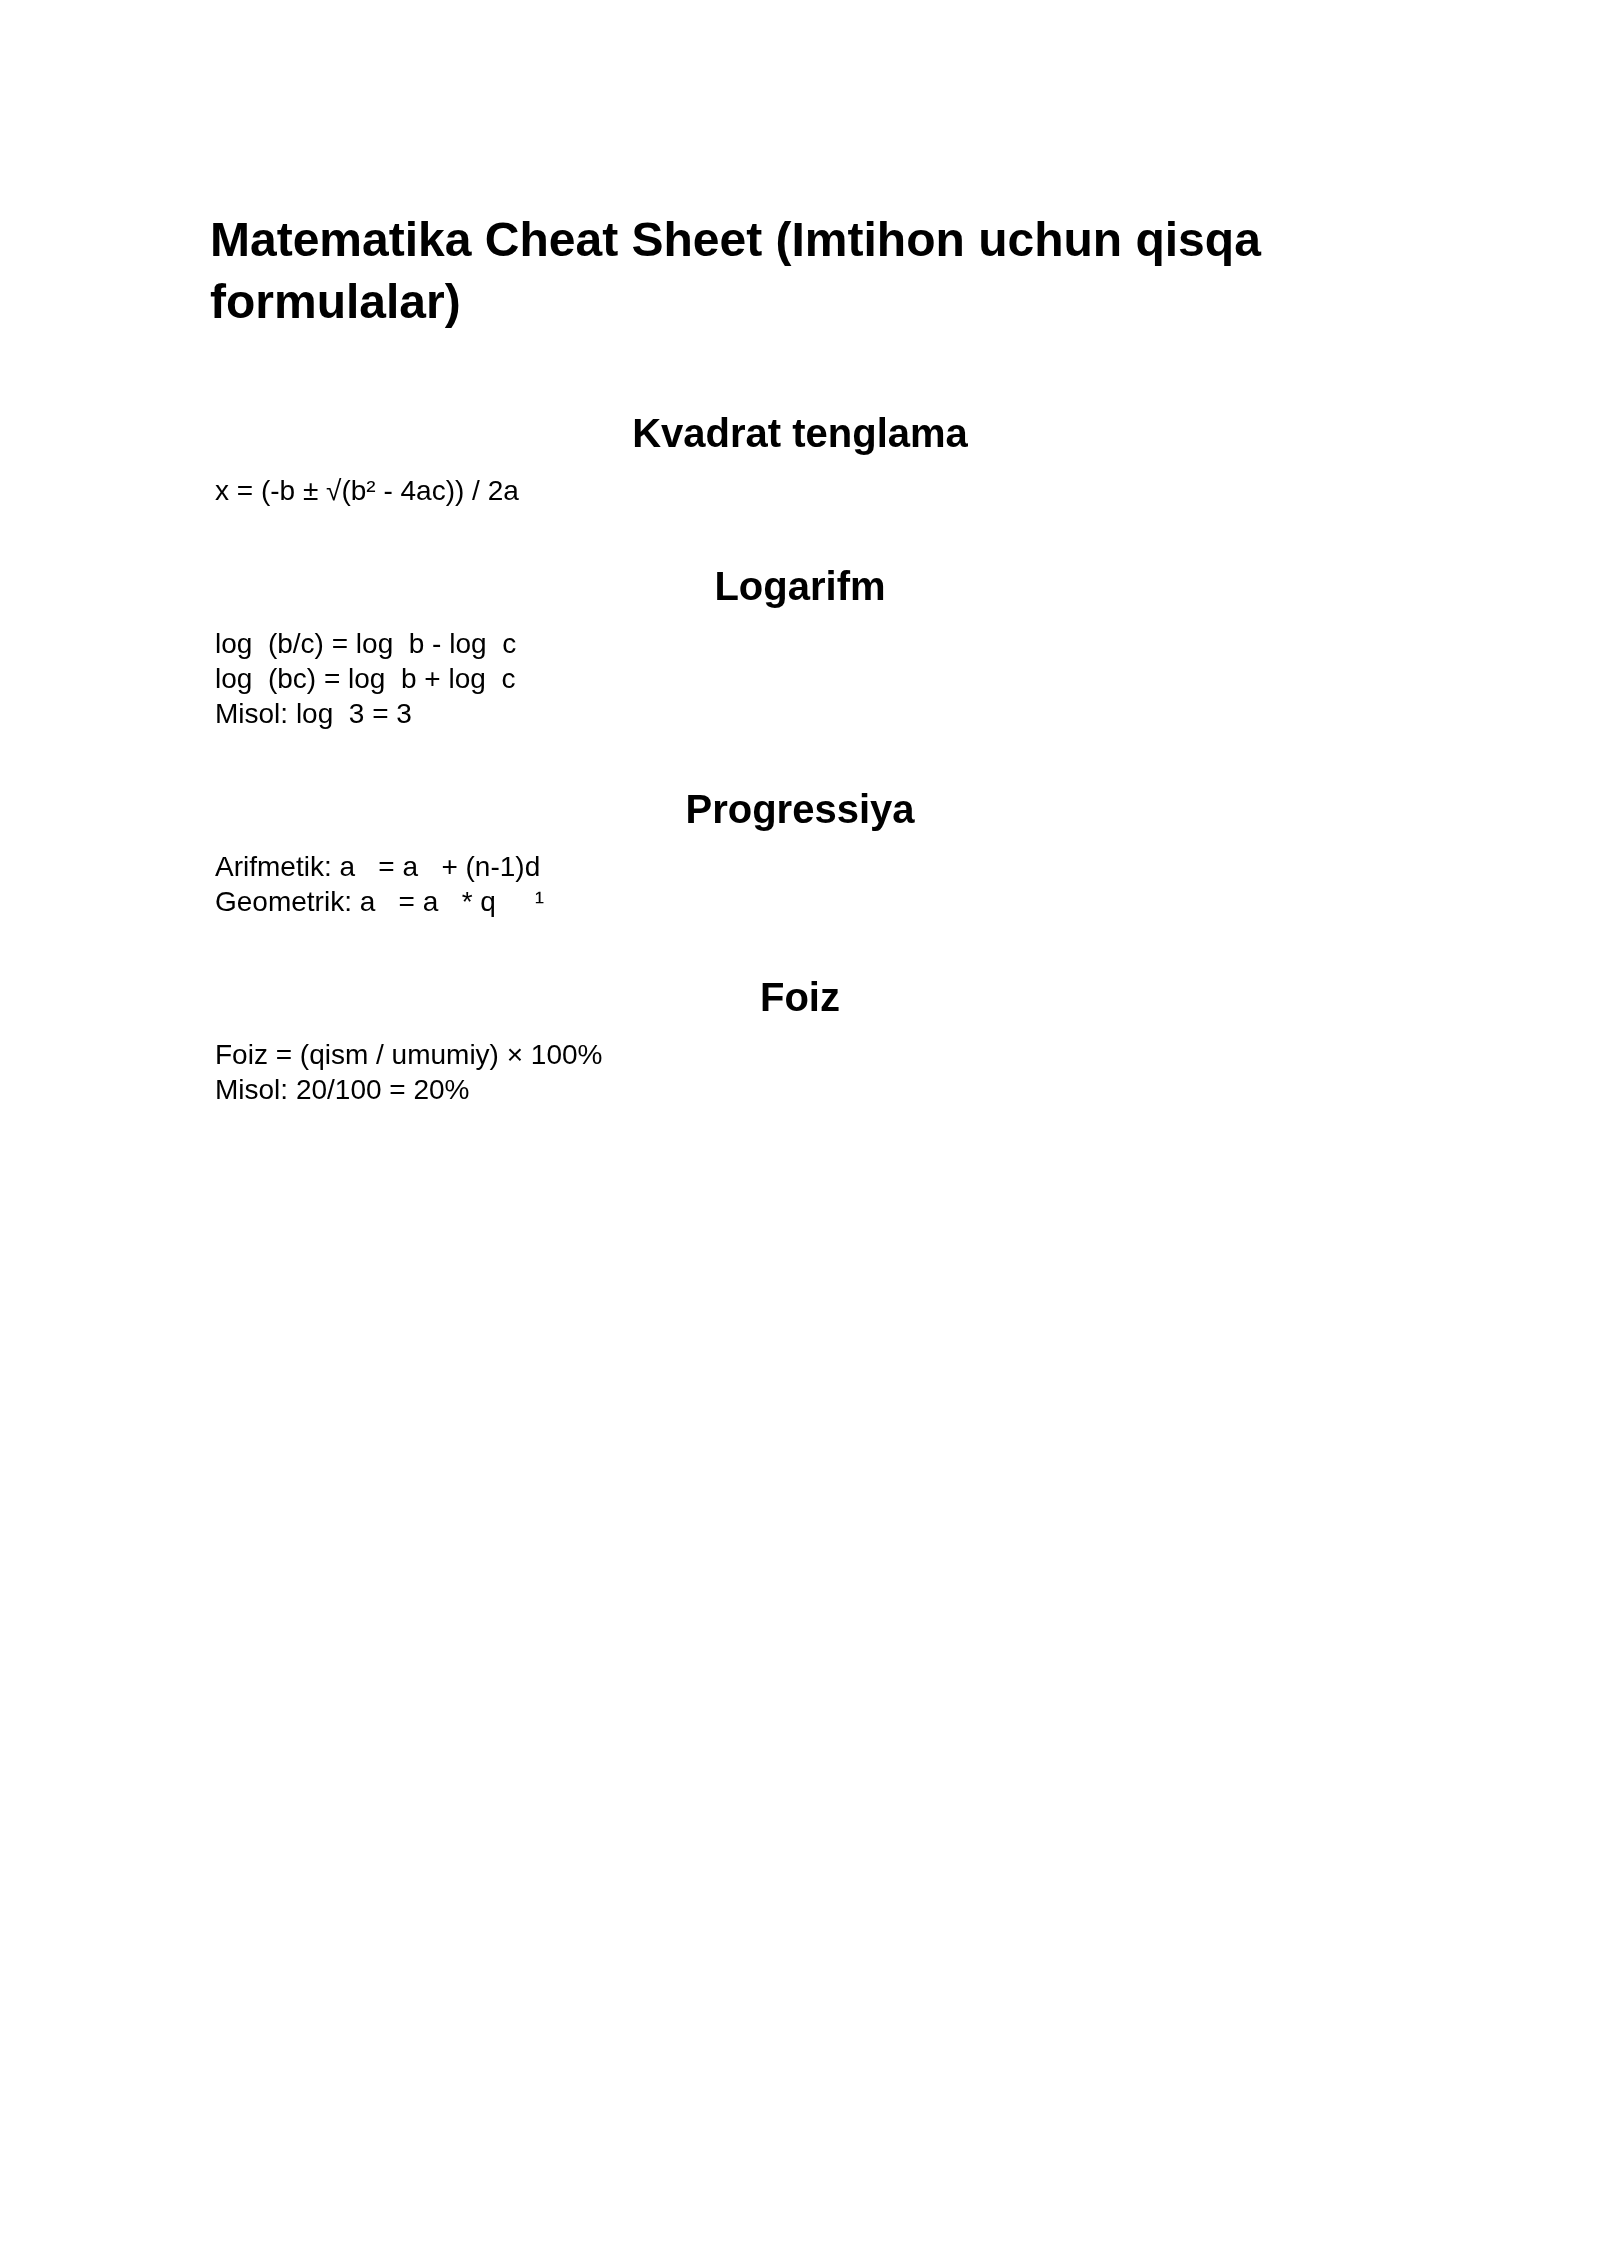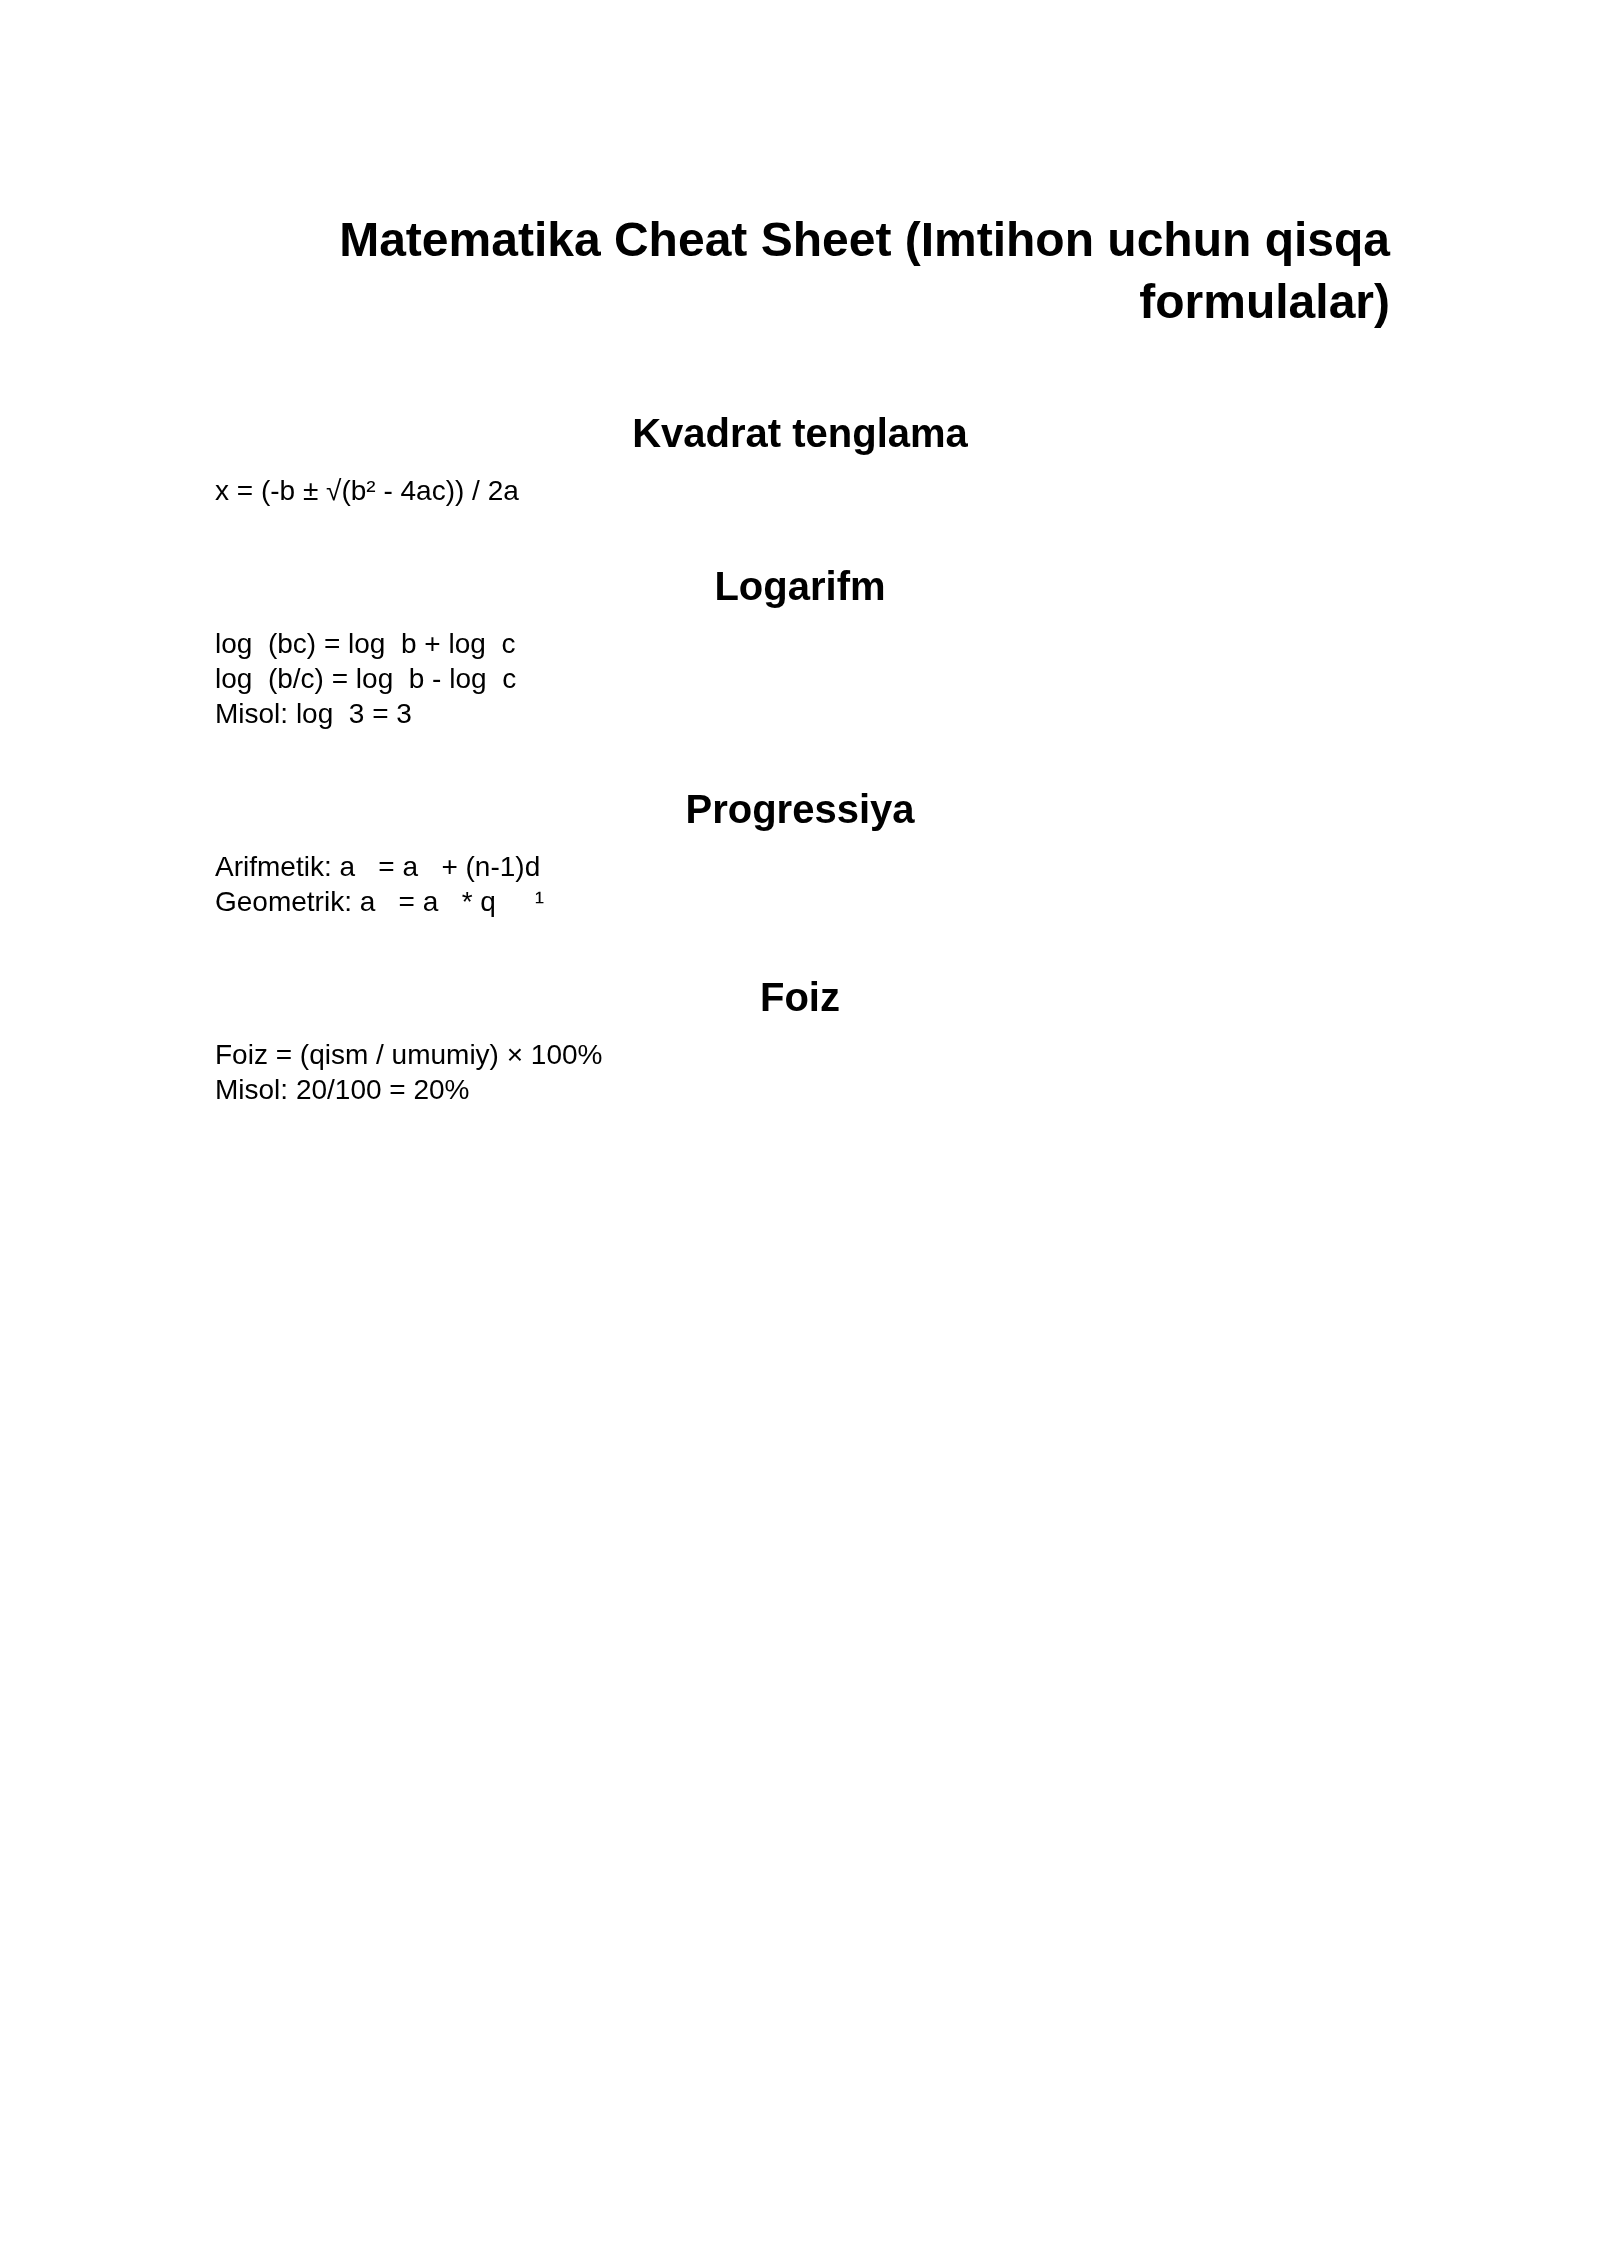--- a/index.html
+++ b/index.html
@@ -21,21 +21,21 @@
     left: 210px;
     top: 0;
     width: 1180px;
     padding-top: 209px;
   }
   .doc-title {
     margin: 0 0 76px 0;
     font-size: 48px;
     line-height: 62px;
     font-weight: bold;
-    text-align: right;
+    text-align: left;
     white-space: pre-wrap;
   }
   .section-heading {
     margin: 54px 0 0 0;
     font-size: 40px;
     line-height: 48px;
     font-weight: bold;
     white-space: pre-wrap;
     text-align: center;
   }
@@ -61,22 +61,22 @@
       <h2 class="section-heading">Kvadrat tenglama</h2>
       <div class="lines">
         <span class="line">x = (-b ± √(b² - 4ac)) / 2a</span>
       </div>
     </section>
 
 
     <section>
       <h2 class="section-heading">Logarifm</h2>
       <div class="lines">
+        <span class="line">log  (b/c) = log  b - log  c</span>
         <span class="line">log  (bc) = log  b + log  c</span>
-        <span class="line">log  (b/c) = log  b - log  c</span>
         <span class="line">Misol: log  3 = 3</span>
       </div>
     </section>
 
     <section>
       <h2 class="section-heading">Progressiya</h2>
       <div class="lines">
         <span class="line">Arifmetik: a   = a   + (n-1)d</span>
         <span class="line">Geometrik: a   = a   * q     ¹</span>
       </div>

